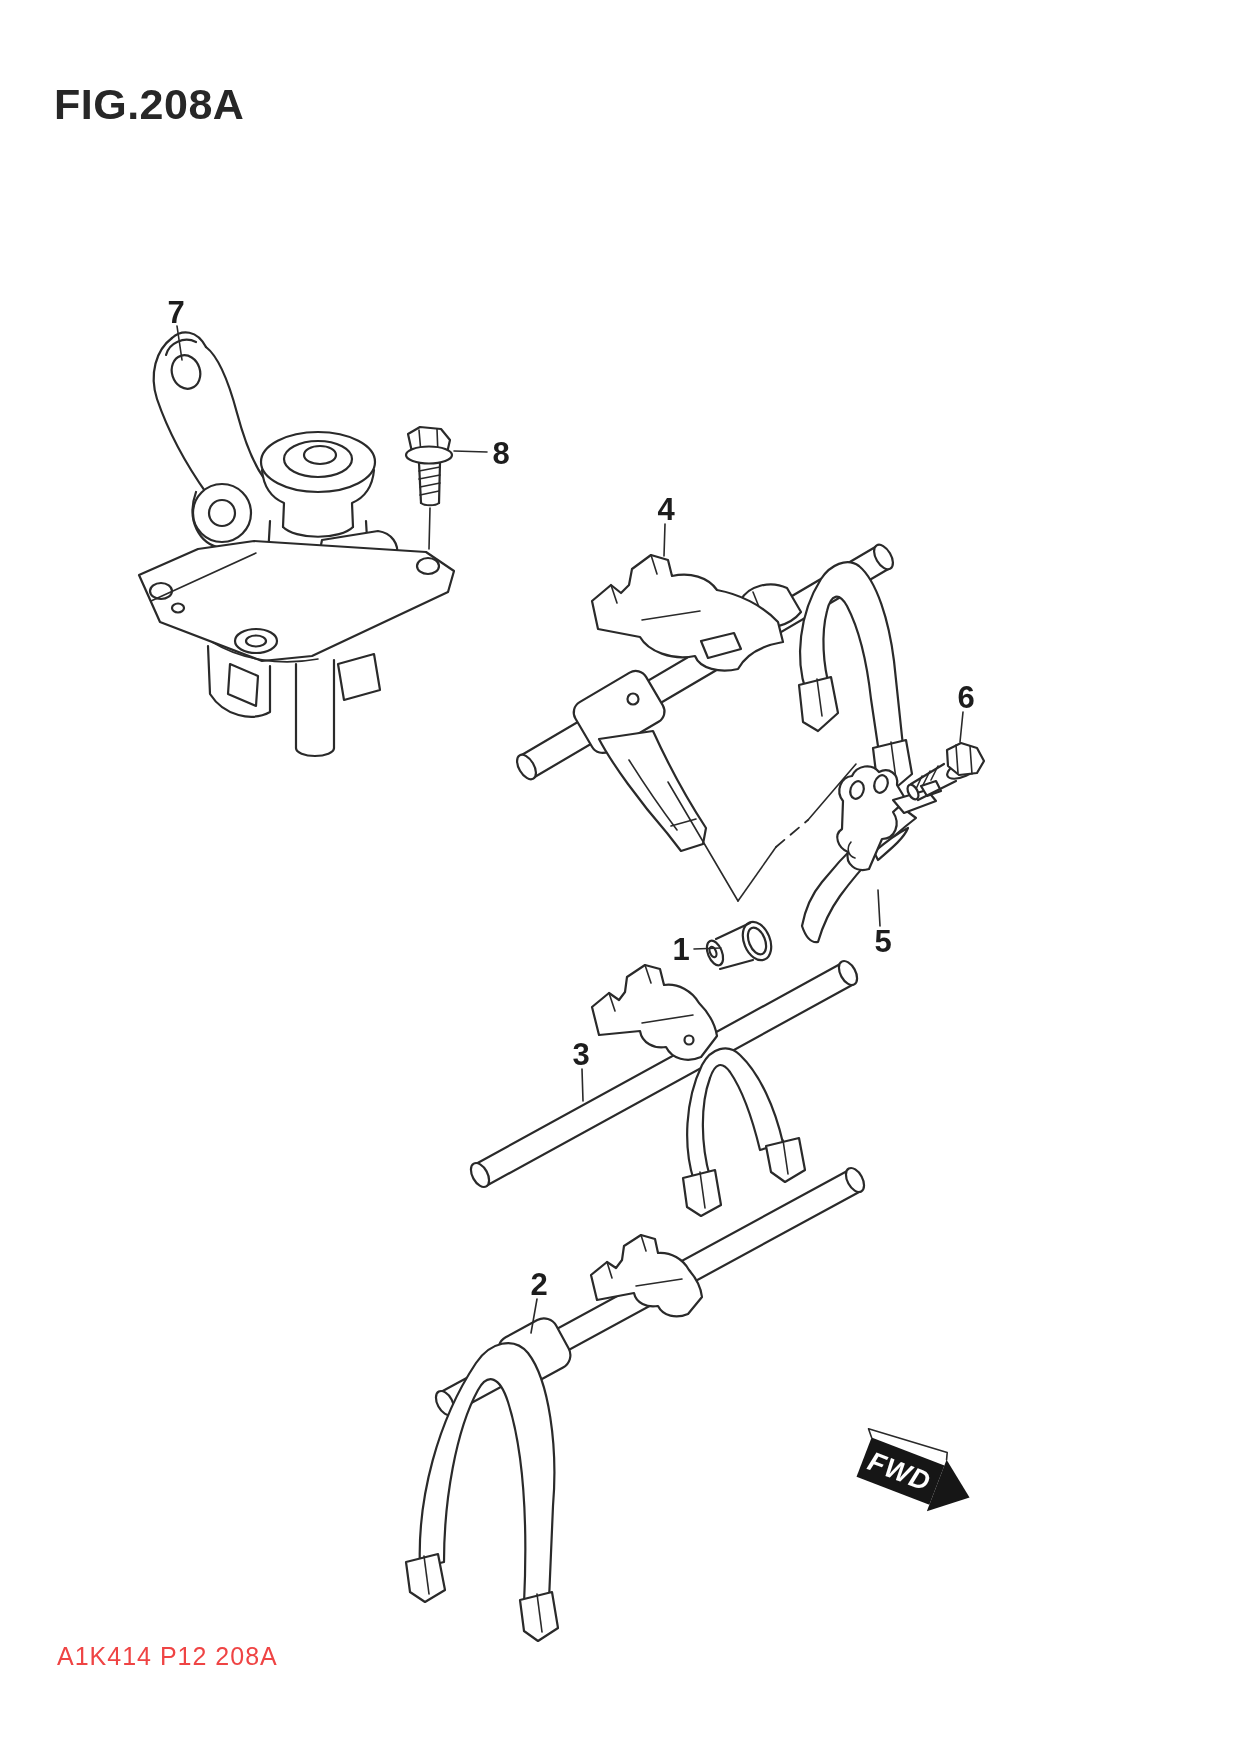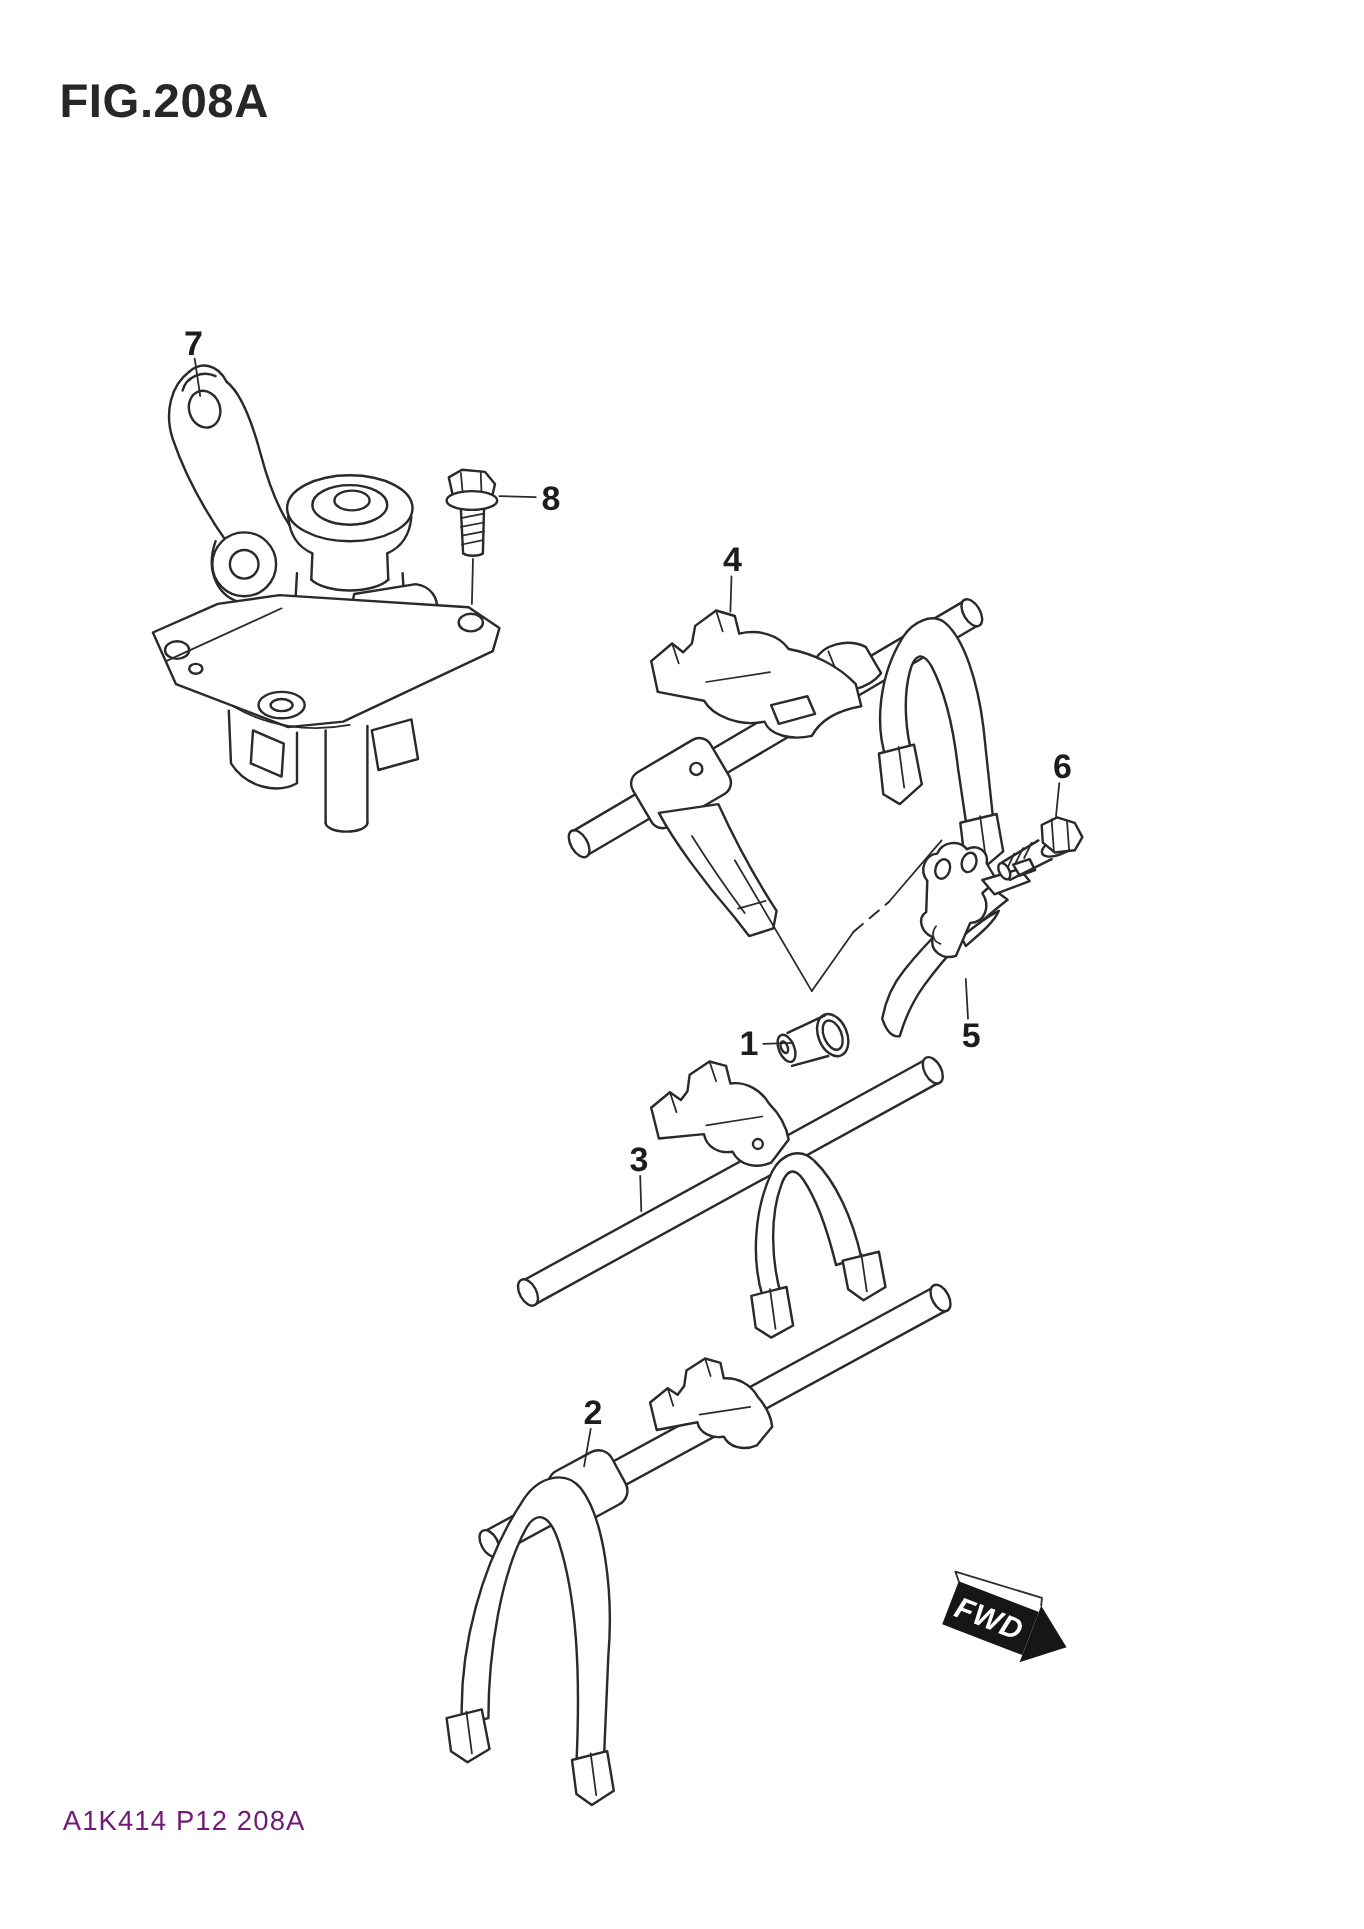--- a/index.html
+++ b/index.html
@@ -1,20 +1,20 @@
 <!DOCTYPE html>
 <html><head>
 <meta charset="utf-8">
 <style>
   html,body{margin:0;padding:0;background:#e8e8e8;}
   .page{position:relative;width:1240px;height:1754px;background:#ffffff;margin:0 auto;
         font-family:"Liberation Sans",sans-serif;overflow:hidden;}
-  .page-title{position:absolute;left:54px;top:68px;font-size:43px;font-weight:600;
+  .page-title{position:absolute;left:54px;top:80px;font-size:43px;font-weight:600;
         letter-spacing:.5px;color:#272727;}
-  .footer{position:absolute;left:57px;top:1640px;color:#701a75;line-height:1.35;}
+  .footer{position:absolute;left:57px;top:1640px;color:#ef4444;line-height:1.35;}
   .footer .code{font-size:25px;letter-spacing:1px;}
   .footer .name{font-size:26px;letter-spacing:.5px;}
   svg.art{position:absolute;left:0;top:0;}
   svg.art path,svg.art ellipse,svg.art circle,svg.art line,svg.art rect,svg.art polygon{
         stroke:#2a2a2a;fill:none;stroke-width:2.2;stroke-linecap:round;stroke-linejoin:round;}
   svg.art .wf{fill:#ffffff;}
   svg.art .thin{stroke-width:1.6;}
   svg.art .dash{stroke-dasharray:11 8;stroke-width:1.8;}
   svg.art .dark{fill:#161616;stroke:none;}
   svg.art text{stroke:none;}

